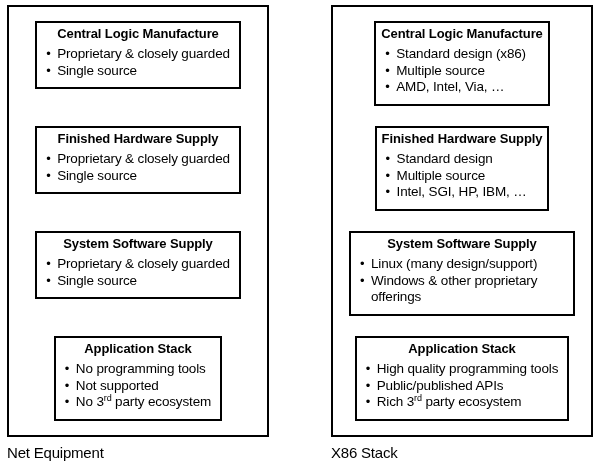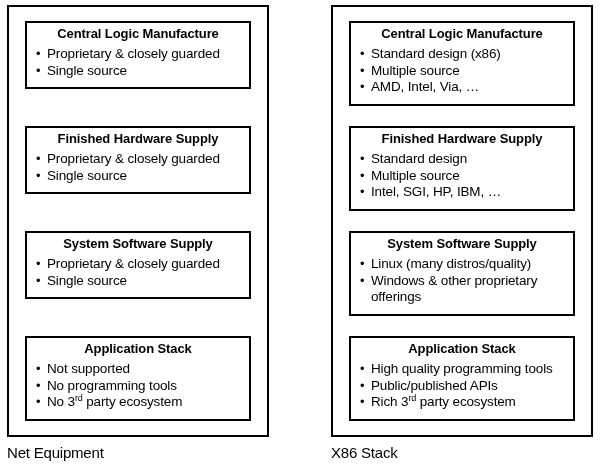--- a/index.html
+++ b/index.html
@@ -39,20 +39,21 @@
     position: absolute;
     left: 16px;
     right: 16px;
     top: 0;
     bottom: 0;
     display: flex;
     flex-direction: column;
     justify-content: space-between;
     padding: 14px 0 14px 0;
     box-sizing: border-box;
+    align-items: center;
   }
 
   
   .layer {
     border: 2px solid #000000;
     box-sizing: border-box;
     background: #ffffff;
     padding: 3px 5px 4px 5px;
   }
 
@@ -130,22 +131,22 @@
         <div class="layer">
           <div class="layer-title">System Software Supply</div>
           <ul class="bullets">
             <li>Proprietary &amp; closely guarded</li>
             <li>Single source</li>
           </ul>
         </div>
         <div class="layer">
           <div class="layer-title">Application Stack</div>
           <ul class="bullets">
+            <li>No programming tools</li>
             <li>Not supported</li>
-            <li>No programming tools</li>
             <li>No 3<sup>rd</sup> party ecosystem</li>
           </ul>
         </div>
       </div>
   </div>
   <div class="caption caption--left">Net Equipment</div>
 
   <div class="column column--right">
     <div class="stack">
         <div class="layer">
@@ -160,21 +161,21 @@
           <div class="layer-title">Finished Hardware Supply</div>
           <ul class="bullets">
             <li>Standard design</li>
             <li>Multiple source</li>
             <li>Intel, SGI, HP, IBM, …</li>
           </ul>
         </div>
         <div class="layer">
           <div class="layer-title">System Software Supply</div>
           <ul class="bullets">
-            <li>Linux (many distros/quality)</li>
+            <li>Linux (many design/support)</li>
             <li>Windows &amp; other proprietary offerings</li>
           </ul>
         </div>
         <div class="layer">
           <div class="layer-title">Application Stack</div>
           <ul class="bullets">
             <li>High quality programming tools</li>
             <li>Public/published APIs</li>
             <li>Rich 3<sup>rd</sup> party ecosystem</li>
           </ul>

